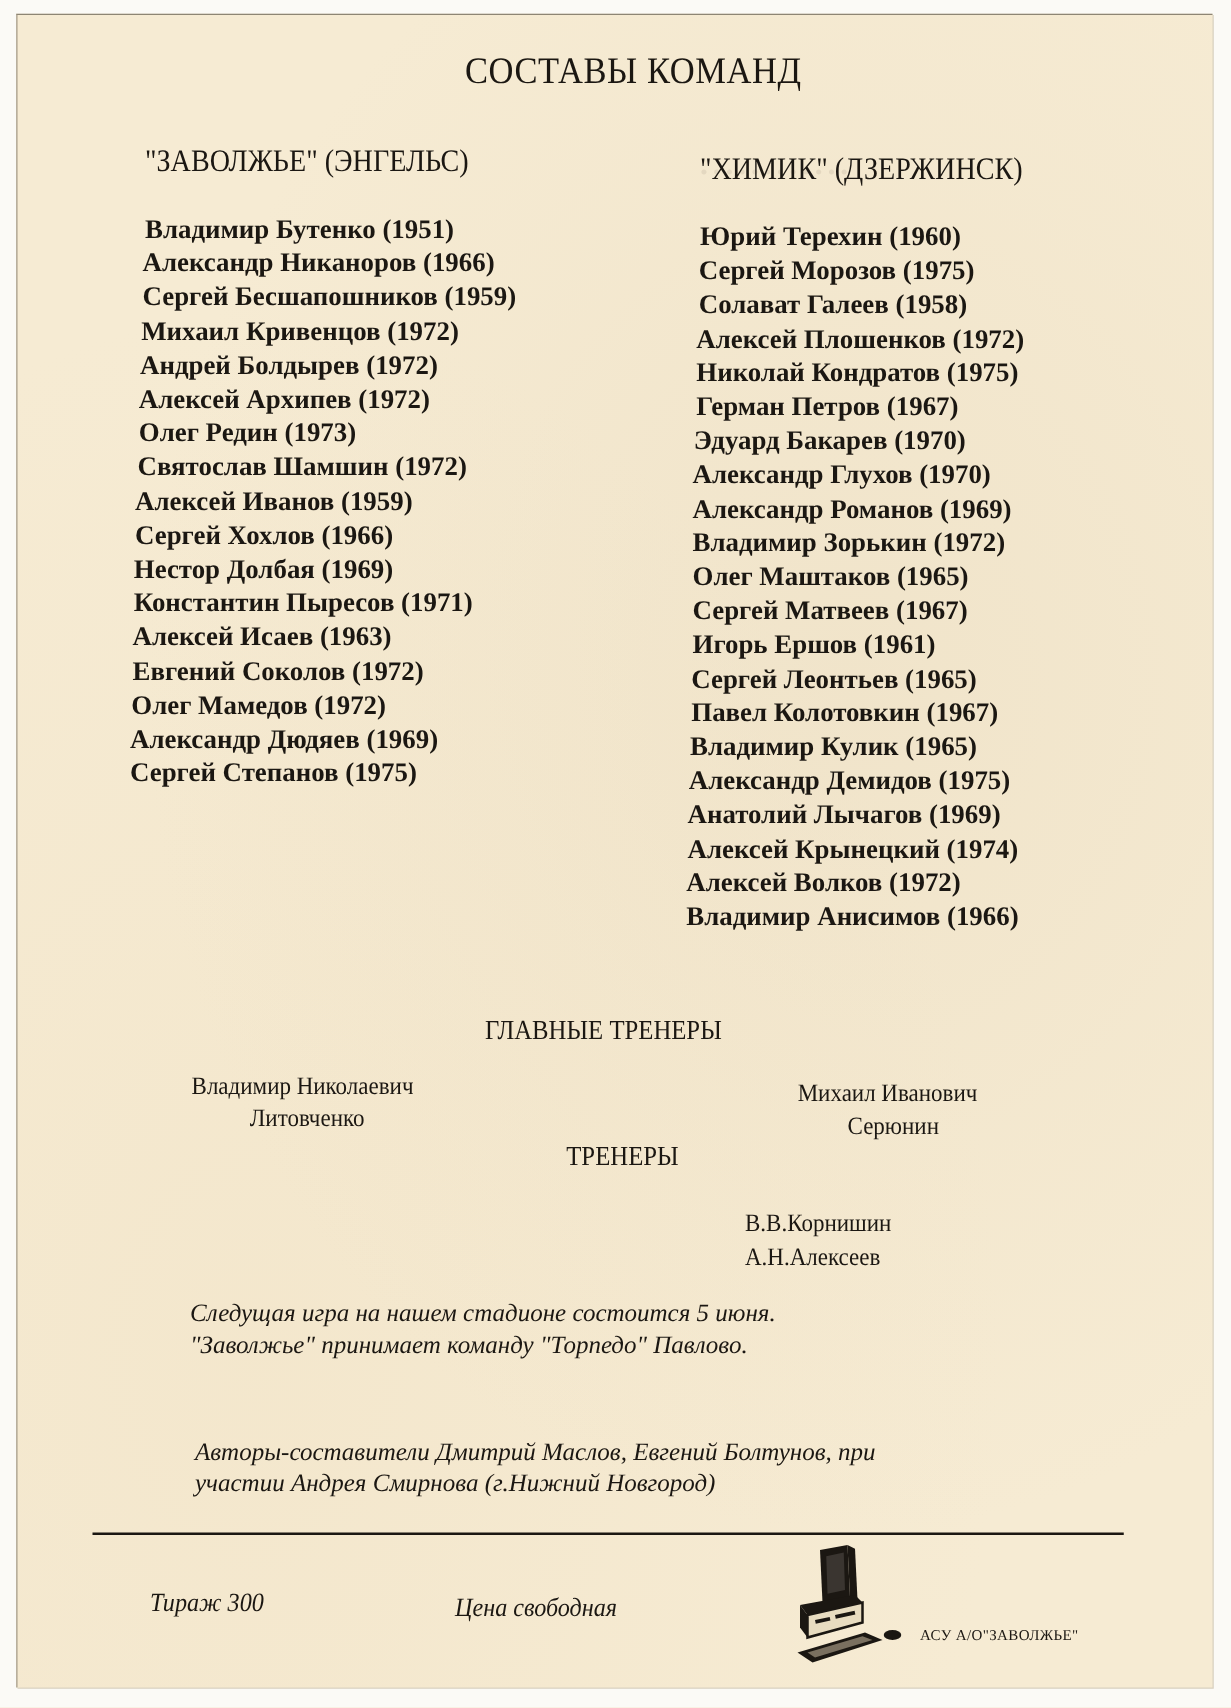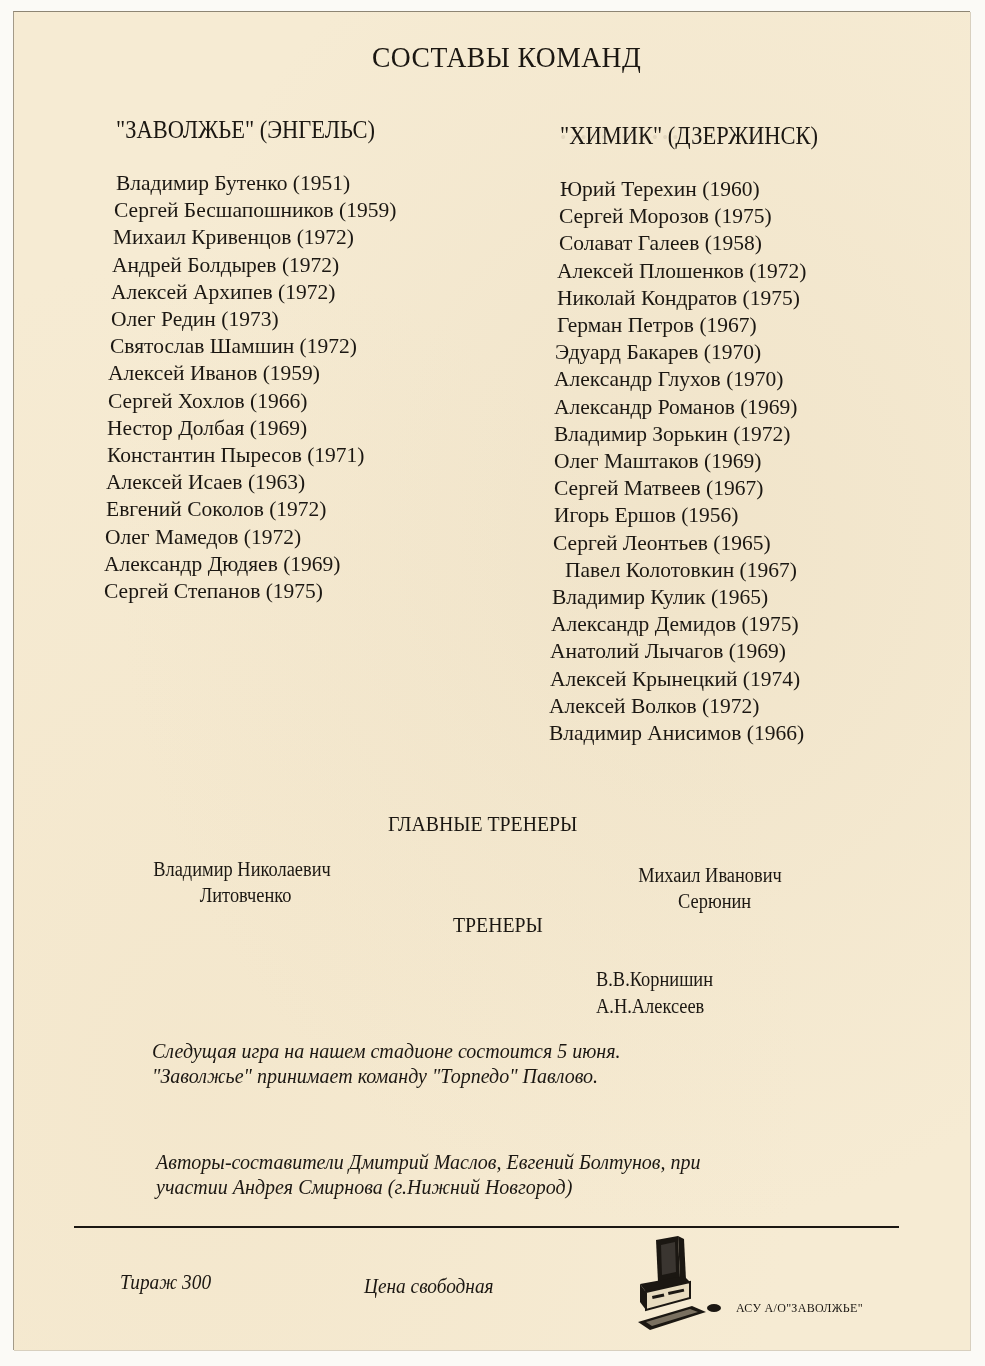--- a/index.html
+++ b/index.html
@@ -14,21 +14,21 @@
       radial-gradient(ellipse at 70% 40%, rgba(230,215,185,0.35), transparent 60%),
       radial-gradient(ellipse at 20% 80%, rgba(240,225,195,0.4), transparent 55%);
     border-left:1px solid #a39a88; border-top:1px solid #8d8574;
     box-shadow: 1px 1px 0 #d8d0bf;
   }
   .abs { position:absolute; white-space:nowrap; }
   .title { left:372px; top:40px; font-size:30px; letter-spacing:0.5px; transform:scaleX(0.92); transform-origin:left; }
   .team-h { font-size:25px; top:116px; transform:scaleX(0.9); transform-origin:left; }
   .team-left-h { left:116px; }
   .team-right-h { left:560px; top:122px; }
-  .roster { position:absolute; font-size:21.5px; line-height:27.2px; }
+  .roster { position:absolute; font-size:21.5px; line-height:27.2px;font-weight:bold; }
   .roster-left { left:110px; top:170px; }
   .roster-right { left:552px; top:176px; }
   .roster div { white-space:nowrap; }
   .h2 { font-size:22px; transform:scaleX(0.9); transform-origin:left; }
   .coach { font-size:20px; text-align:center; line-height:26px; transform:scaleX(0.92); }
   .notice { font-style:italic; font-size:20px; line-height:25px; }
   .footer-text { font-style:italic; font-size:21px; transform:scaleX(0.92); transform-origin:left; }
   .rule { position:absolute; left:74px; top:1226px; width:825px; height:2px; background:#1b1712; }
   .logo-text { font-size:12px; letter-spacing:0.3px; }
   .ghost { position:absolute; color:rgba(120,110,95,0.13); font-style:italic; font-size:17px; white-space:nowrap; pointer-events:none; }
@@ -40,20 +40,21 @@
 
 <div class="ghost" style="left:560px;top:128px;">• • • • • • • • • • • •</div>
 
 <div class="abs title">СОСТАВЫ КОМАНД</div>
 
 <div class="abs team-h team-left-h">"ЗАВОЛЖЬЕ" (ЭНГЕЛЬС)</div>
 <div class="abs team-h team-right-h">"ХИМИК" (ДЗЕРЖИНСК)</div>
 
 <div class="roster roster-left">
   <div style="margin-left:6px">Владимир Бутенко (1951)</div>
+  <div style="margin-left:4px">Александр Никаноров (1966)</div>
   <div style="margin-left:4px">Сергей Бесшапошников (1959)</div>
   <div style="margin-left:3px">Михаил Кривенцов (1972)</div>
   <div style="margin-left:2px">Андрей Болдырев (1972)</div>
   <div style="margin-left:1px">Алексей Архипев (1972)</div>
   <div style="margin-left:1px">Олег Редин (1973)</div>
   <div>Святослав Шамшин (1972)</div>
   <div style="margin-left:-2px">Алексей Иванов (1959)</div>
   <div style="margin-left:-2px">Сергей Хохлов (1966)</div>
   <div style="margin-left:-3px">Нестор Долбая (1969)</div>
   <div style="margin-left:-3px">Константин Пыресов (1971)</div>
@@ -68,25 +69,25 @@
   <div style="margin-left:8px">Юрий Терехин (1960)</div>
   <div style="margin-left:7px">Сергей Морозов (1975)</div>
   <div style="margin-left:7px">Солават Галеев (1958)</div>
   <div style="margin-left:5px">Алексей Плошенков (1972)</div>
   <div style="margin-left:5px">Николай Кондратов (1975)</div>
   <div style="margin-left:5px">Герман Петров (1967)</div>
   <div style="margin-left:3px">Эдуард Бакарев (1970)</div>
   <div style="margin-left:2px">Александр Глухов (1970)</div>
   <div style="margin-left:2px">Александр Романов (1969)</div>
   <div style="margin-left:2px">Владимир Зорькин (1972)</div>
-  <div style="margin-left:2px">Олег Маштаков (1969)</div>
+  <div style="margin-left:2px">Олег Маштаков (1965)</div>
   <div style="margin-left:2px">Сергей Матвеев (1967)</div>
-  <div style="margin-left:2px">Игорь Ершов (1956)</div>
+  <div style="margin-left:2px">Игорь Ершов (1961)</div>
   <div style="margin-left:1px">Сергей Леонтьев (1965)</div>
-  <div style="margin-left:13px">Павел Колотовкин (1967)</div>
+  <div style="margin-left:1px">Павел Колотовкин (1967)</div>
   <div style="margin-left:0px">Владимир Кулик (1965)</div>
   <div style="margin-left:-1px">Александр Демидов (1975)</div>
   <div style="margin-left:-2px">Анатолий Лычагов (1969)</div>
   <div style="margin-left:-2px">Алексей Крынецкий (1974)</div>
   <div style="margin-left:-3px">Алексей Волков (1972)</div>
   <div style="margin-left:-3px">Владимир Анисимов (1966)</div>
 </div>
 
 <div class="abs h2" style="left:388px;top:811px;">ГЛАВНЫЕ ТРЕНЕРЫ</div>
 

